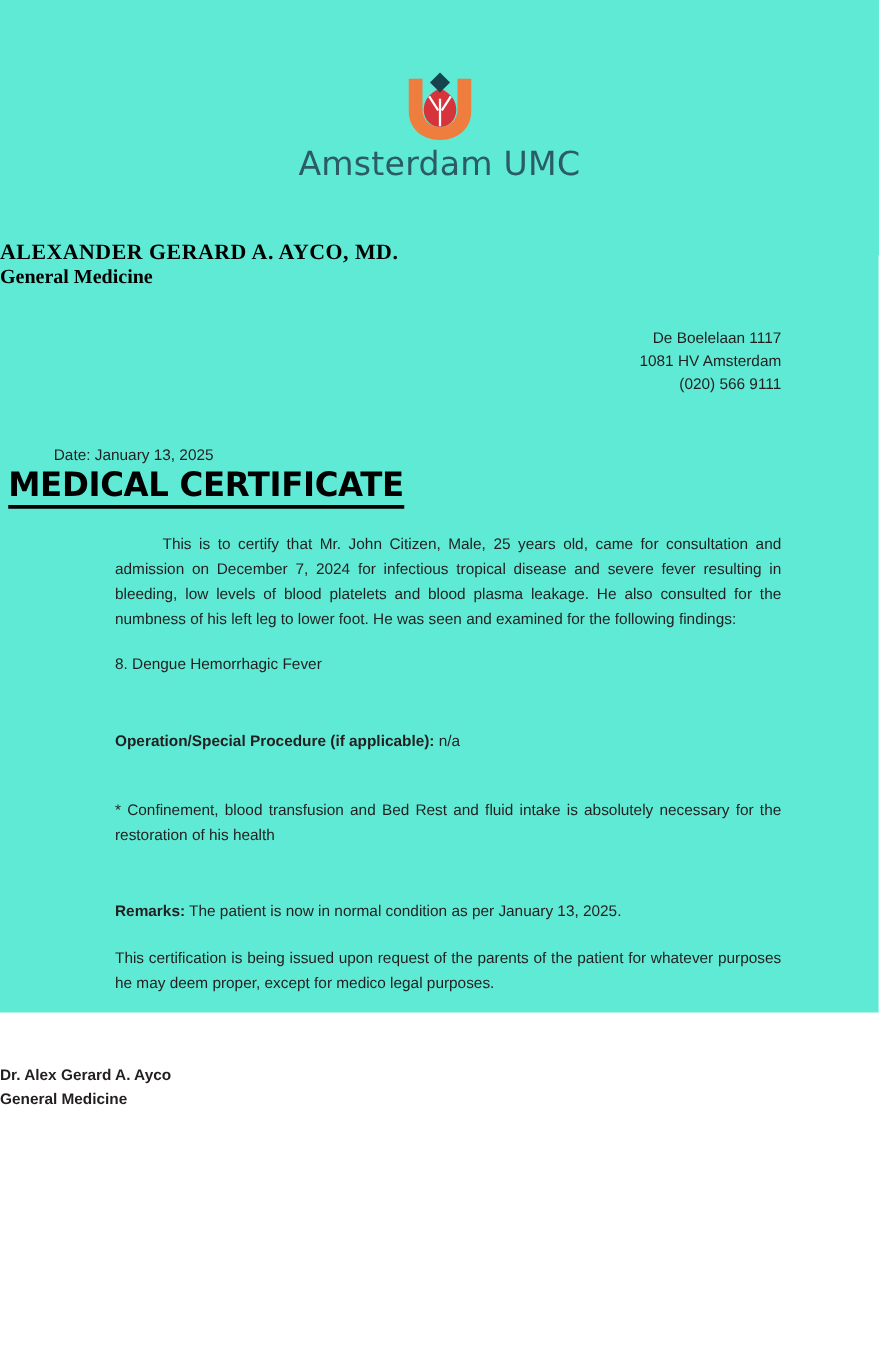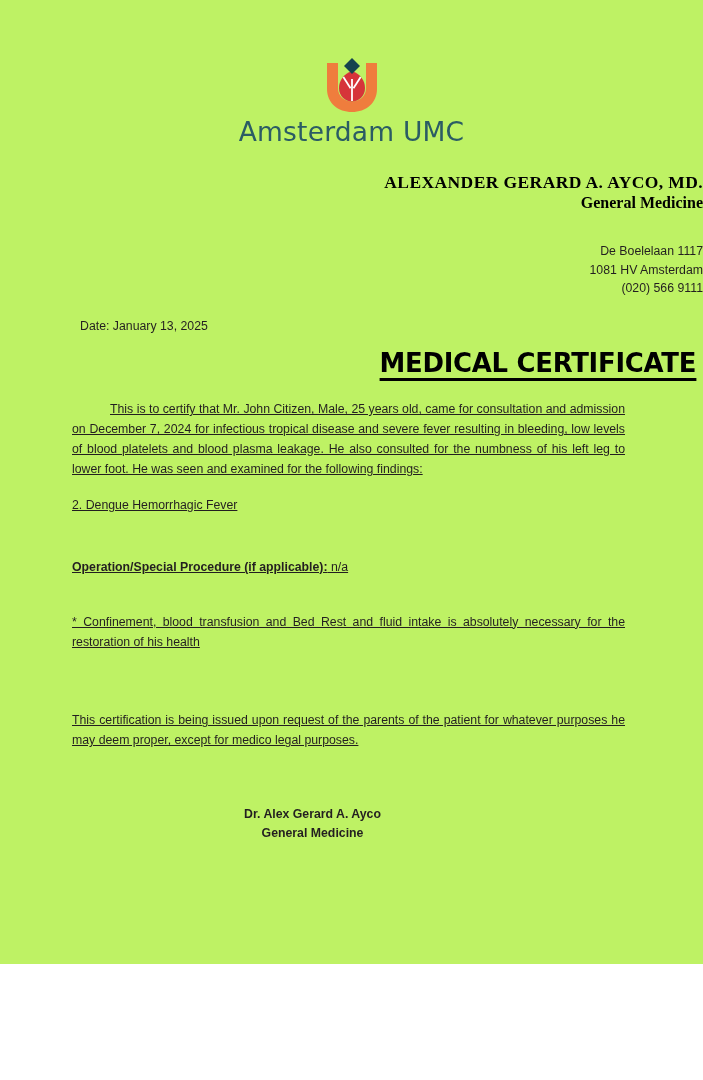--- a/index.html
+++ b/index.html
@@ -11,22 +11,22 @@
     width: 703px;
     height: 1080px;
     font-family: "Liberation Sans", sans-serif;
     color: #231f20;
     overflow: hidden;
   }
 
   .page {
     position: relative;
     width: 703px;
-    height: 964px;
-    background: #bef264;
+    height: 810px;
+    background: #5eead4;
     box-sizing: border-box;
   }
 
   
   .logo-block {
     padding-top: 57px;
     display: flex;
     flex-direction: column;
     align-items: center;
   }
@@ -40,81 +40,81 @@
     font-family: "DejaVu Sans", sans-serif;
     font-size: 26.5px;
     font-weight: 400;
     letter-spacing: 0.2px;
     color: #2b5c64;
     line-height: 1;
   }
 
   
   .doctor-heading {
-    margin-top: 26px;
-    text-align: right;
+    margin-top: 45px;
+    text-align: left;
     font-family: "Liberation Serif", serif;
     font-weight: bold;
     color: #000000;
   }
   .doctor-name {
     font-size: 17.5px;
     letter-spacing: 0.4px;
     line-height: 1.15;
   }
   .doctor-specialty {
     font-size: 16px;
     line-height: 1.2;
     margin-top: 1px;
   }
 
   
   .address-block {
     margin-top: 30px;
+    padding-right: 78px;
     text-align: right;
     font-size: 12.3px;
     line-height: 1.52;
     color: #231f20;
   }
 
   
   .date-line {
-    margin-top: 21px;
-    padding-left: 80px;
+    margin-top: 40px;
+    padding-left: 43px;
     font-size: 12.3px;
     color: #231f20;
   }
 
   
   .title-wrap {
-    margin-top: 16px;
-    text-align: right;
+    margin-top: 4px;
+    text-align: left;
   }
   .doc-title {
     display: inline-block;
     font-family: "DejaVu Sans", sans-serif;
     font-size: 27px;
     font-weight: bold;
     letter-spacing: -0.3px;
     color: #000000;
     line-height: 1.05;
     border-bottom: 3px solid #000000;
     padding-bottom: 1px;
     transform: scaleX(0.96);
     transform-origin: center;
   }
 
   
   .body-area {
-    padding: 0 78px 0 72px;
+    padding: 0 78px 0 92px;
     margin-top: 19px;
     font-size: 12.3px;
     line-height: 1.62;
     color: #231f20;
-    text-decoration: underline;
   }
   .para-justified {
     text-align: justify;
     text-justify: inter-word;
   }
   .para-indent {
     text-indent: 38px;
   }
   .finding-item {
     margin-top: 16px;
@@ -124,21 +124,21 @@
     font-weight: bold;
   }
   .section-line {
     margin-top: 0;
   }
 
   
   .signature-block {
     margin-top: 54px;
     padding-right: 78px;
-    text-align: center;
+    text-align: left;
     font-size: 12.3px;
     font-weight: bold;
     line-height: 1.5;
     color: #231f20;
   }
 </style>
 </head>
 <body>
 
 <div class="page">
@@ -175,38 +175,42 @@
   <div class="date-line">Date: January 13, 2025</div>
 
   <div class="title-wrap">
     <span class="doc-title">MEDICAL CERTIFICATE</span>
   </div>
 
   <div class="body-area">
 
     <p class="para-justified para-indent" style="margin:0;">This is to certify that Mr. John Citizen, Male, 25 years old, came for consultation and admission on December 7, 2024 for infectious tropical disease and severe fever resulting in bleeding, low levels of blood platelets and blood plasma leakage.  He also consulted for the numbness of his left leg to lower foot.  He was seen and examined for the following findings:</p>
 
-    <div class="finding-item">2. Dengue Hemorrhagic Fever</div>
+    <div class="finding-item">8. Dengue Hemorrhagic Fever</div>
 
     <div class="gap-lg"></div>
 
     <div class="section-line">
       <span class="label-bold">Operation/Special Procedure (if applicable):</span>
       <span>n/a</span>
     </div>
 
     <div style="height:18px;"></div>
 
 
     <div style="height:17px;"></div>
 
     <p class="para-justified" style="margin:0;">* Confinement, blood transfusion and Bed Rest and fluid intake is absolutely necessary for the restoration of his health</p>
 
     <div class="gap-lg"></div>
 
+    <div class="section-line">
+      <span class="label-bold">Remarks:</span>
+      <span>The patient is now in normal condition as per January 13, 2025.</span>
+    </div>
 
     <div style="height:17px;"></div>
 
     <p class="para-justified" style="margin:0;">This certification is being issued upon request of the parents of the patient for whatever purposes he may deem proper, except for medico legal purposes.</p>
   </div>
 
   <div class="signature-block">
     <div>Dr. Alex Gerard A. Ayco</div>
     <div>General Medicine</div>
   </div>

